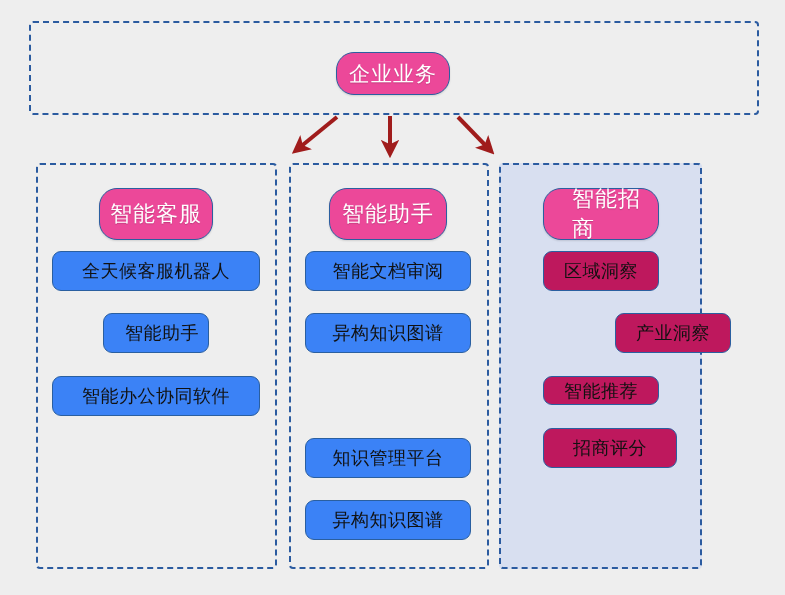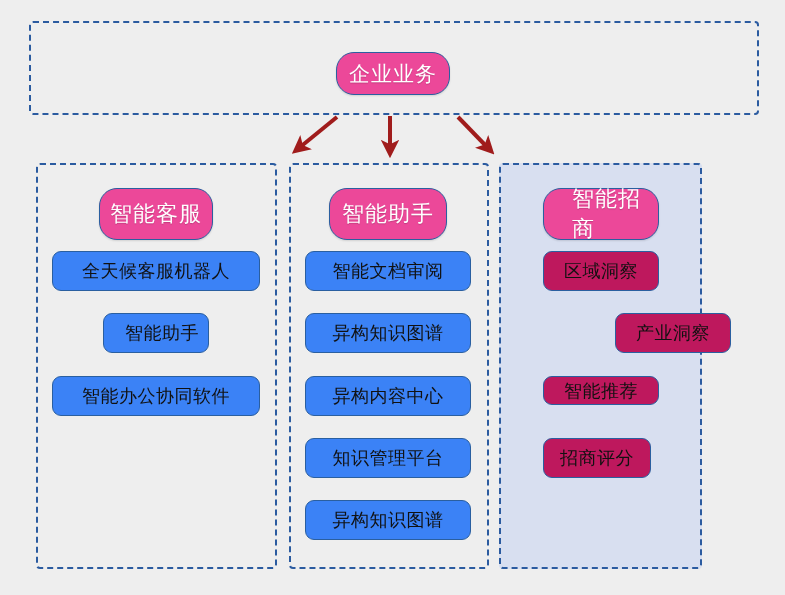--- a/index.html
+++ b/index.html
@@ -127,21 +127,21 @@
   #c2-i0 { left: 305px; top: 251px; width: 166px; height: 40px; }
   #c2-i1 { left: 305px; top: 313px; width: 166px; height: 40px; }
   #c2-i2 { left: 305px; top: 376px; width: 166px; height: 40px; }
   #c2-i3 { left: 305px; top: 438px; width: 166px; height: 40px; }
   #c2-i4 { left: 305px; top: 500px; width: 166px; height: 40px; }
 
   
   #c3-i0 { left: 543px; top: 251px; width: 116px; height: 40px; }
   #c3-i1 { left: 571px; top: 313px; width: 116px; height: 40px; margin-left: 44px; }
   #c3-i2 { left: 543px; top: 376px; width: 116px; height: 29px; }
-  #c3-i3 { left: 543px; top: 438px; width: 108px; height: 40px; }
+  #c3-i3 { left: 543px; top: 428px; width: 134px; height: 40px; }
 </style>
 </head>
 <body>
 
 <div id="diagram-root">
 
   <div class="dashed-box" id="top-container"></div>
 
   <div class="pill" id="root-node">企业业务</div>
 
@@ -163,21 +163,20 @@
   <div class="pill col-header" id="col-1-header">智能客服</div>
   <div class="pill col-header" id="col-2-header">智能助手</div>
   <div class="pill col-header" id="col-3-header">智能招商</div>
 
   <div class="item-box" id="c1-i0">全天候客服机器人</div>
   <div class="item-box" id="c1-i1">智能助手</div>
   <div class="item-box" id="c1-i2">智能办公协同软件</div>
 
   <div class="item-box" id="c2-i0">智能文档审阅</div>
   <div class="item-box" id="c2-i1">异构知识图谱</div>
-  <div class="item-box" id="c2-i2">异构内容中心</div>
   <div class="item-box" id="c2-i3">知识管理平台</div>
   <div class="item-box" id="c2-i4">异构知识图谱</div>
 
   <div class="item-box on-blue" id="c3-i0">区域洞察</div>
   <div class="item-box on-blue" id="c3-i1">产业洞察</div>
   <div class="item-box on-blue" id="c3-i2">智能推荐</div>
   <div class="item-box on-blue" id="c3-i3">招商评分</div>
 
 </div>
 

